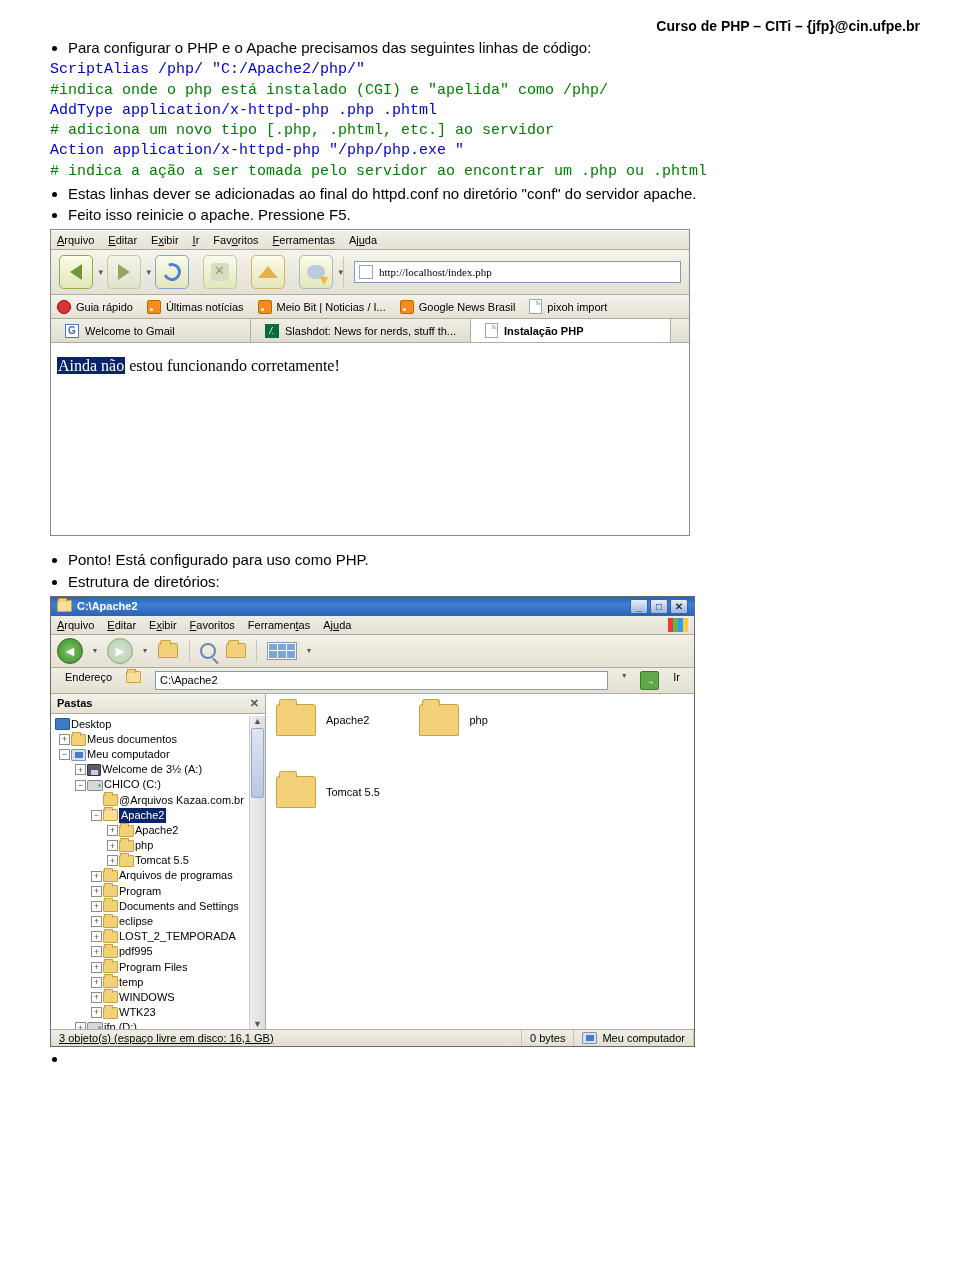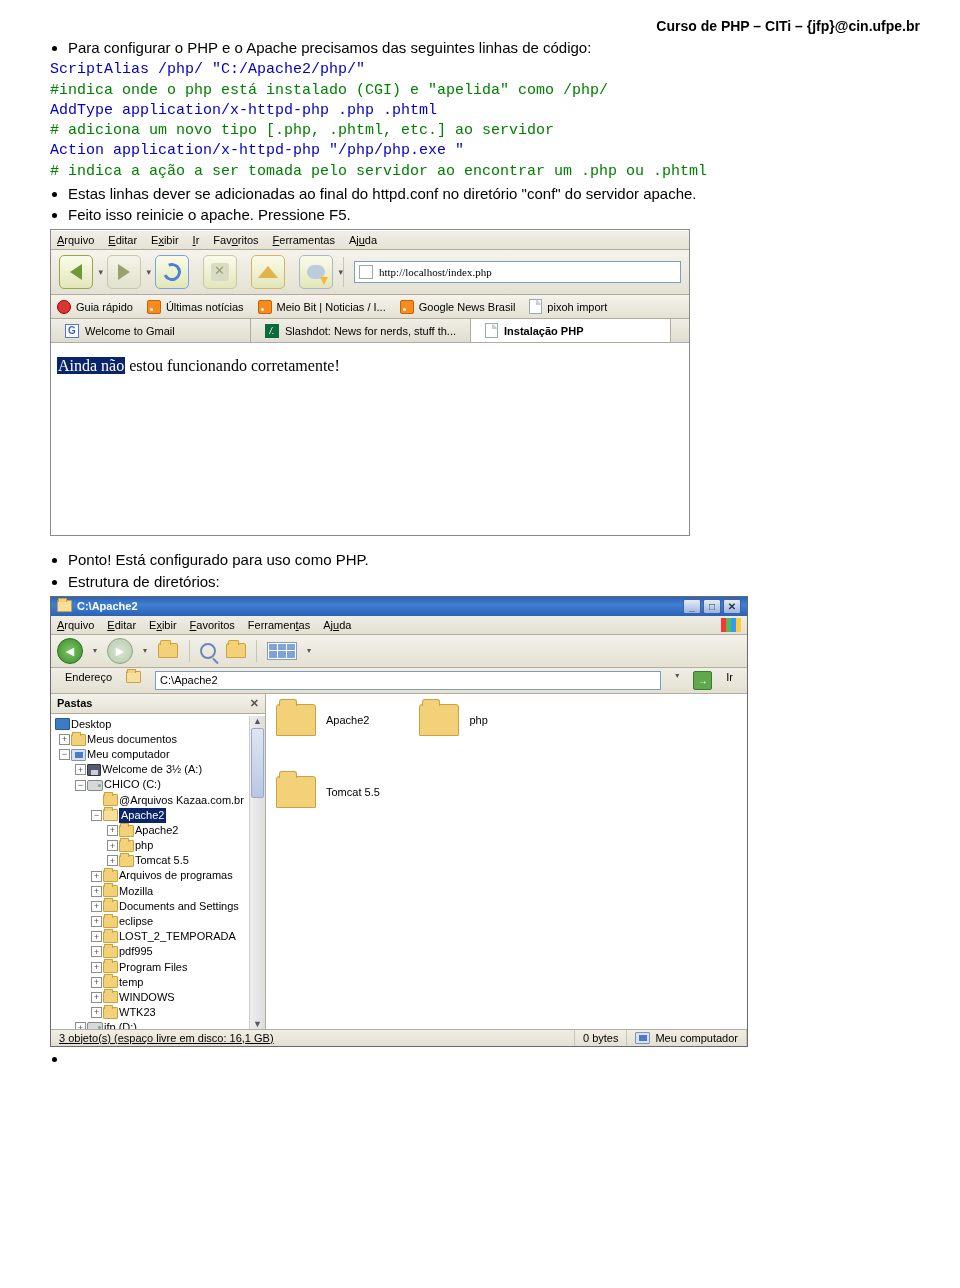--- a/index.html
+++ b/index.html
@@ -63,21 +63,21 @@
   .arrow-left { width:0;height:0;border-top:8px solid transparent;border-bottom:8px solid transparent;border-right:12px solid #6f9a33; }
   .arrow-right { width:0;height:0;border-top:8px solid transparent;border-bottom:8px solid transparent;border-left:12px solid #9aa06a; }
   .reload-ico { width:18px;height:18px;border:3px solid #4a82d6;border-radius:50%;border-left-color:transparent;transform:rotate(20deg); }
   .stop-ico { width:18px;height:18px;background:#d9dcc4;border-radius:3px; position:relative; }
   .stop-ico::after{content:"✕";color:#9aa06a;position:absolute;left:3px;top:0;font-size:13px;}
   .home-ico { width:0;height:0;border-left:10px solid transparent;border-right:10px solid transparent;border-bottom:12px solid #e2b24c; position:relative;}
   .weather-ico{ width:18px;height:14px;background:#bcd;border-radius:8px;position:relative;}
   .weather-ico::after{content:"";position:absolute;right:-3px;bottom:-6px;border-left:4px solid transparent;border-right:4px solid transparent;border-top:8px solid #f5b836;}
 
   
-  .ex-window { width:698px; border:1px solid #6a6a6a; font-family:Tahoma,Arial,sans-serif; font-size:11px; margin-top:4px; background:#fff; }
+  .ex-window { width:645px; border:1px solid #6a6a6a; font-family:Tahoma,Arial,sans-serif; font-size:11px; margin-top:4px; background:#fff; }
   .ex-title { background:linear-gradient(#2a62b8,#3f7fd0 40%,#2a62b8); color:#fff; font-weight:bold; padding:2px 6px; display:flex; align-items:center; justify-content:space-between; }
   .ex-title .wbtns { display:flex; gap:2px; }
   .ex-title .wbtn { width:18px;height:15px;background:linear-gradient(#e8ecf8,#9db5e0);border:1px solid #3c63a6;border-radius:2px;display:flex;align-items:center;justify-content:center;color:#234;font-size:10px; }
   .ex-menubar { background:linear-gradient(#efeee5,#e3e0d2); padding:2px 6px; display:flex; gap:13px; border-bottom:1px solid #b0ada0; align-items:center;}
   .ex-menubar .flag { margin-left:auto; font-size:16px; display:flex; }
   .flag .r{background:#f33;width:5px;height:14px;} .flag .g{background:#5b5;width:5px;height:14px;} .flag .b{background:#39f;width:5px;height:14px;} .flag .y{background:#fc3;width:5px;height:14px;}
   .ex-toolbar { background:linear-gradient(#f3f1e9,#e4e1d3); padding:3px 6px; display:flex; align-items:center; gap:10px; border-bottom:1px solid #b0ada0; }
   .nav-btn { width:26px;height:26px;border-radius:50%;display:flex;align-items:center;justify-content:center;color:#fff;font-size:14px; }
   .nav-back { background:radial-gradient(#7cc768,#3a8b2a); border:1px solid #2d6d20;}
   .nav-fwd { background:radial-gradient(#d9e6d3,#b4c9ab); border:1px solid #8ba683;}
@@ -347,21 +347,21 @@
               <span>Tomcat 5.5</span>
             </div>
           <div class="tree-row" style="padding-left:36px;">
               <span class="tree-tw">+</span>
               <span class="folder-sm"></span>
               <span>Arquivos de programas</span>
             </div>
           <div class="tree-row" style="padding-left:36px;">
               <span class="tree-tw">+</span>
               <span class="folder-sm"></span>
-              <span>Mozilla</span>
+              <span>Program</span>
             </div>
           <div class="tree-row" style="padding-left:36px;">
               <span class="tree-tw">+</span>
               <span class="folder-sm"></span>
               <span>Documents and Settings</span>
             </div>
           <div class="tree-row" style="padding-left:36px;">
               <span class="tree-tw">+</span>
               <span class="folder-sm"></span>
               <span>eclipse</span>

